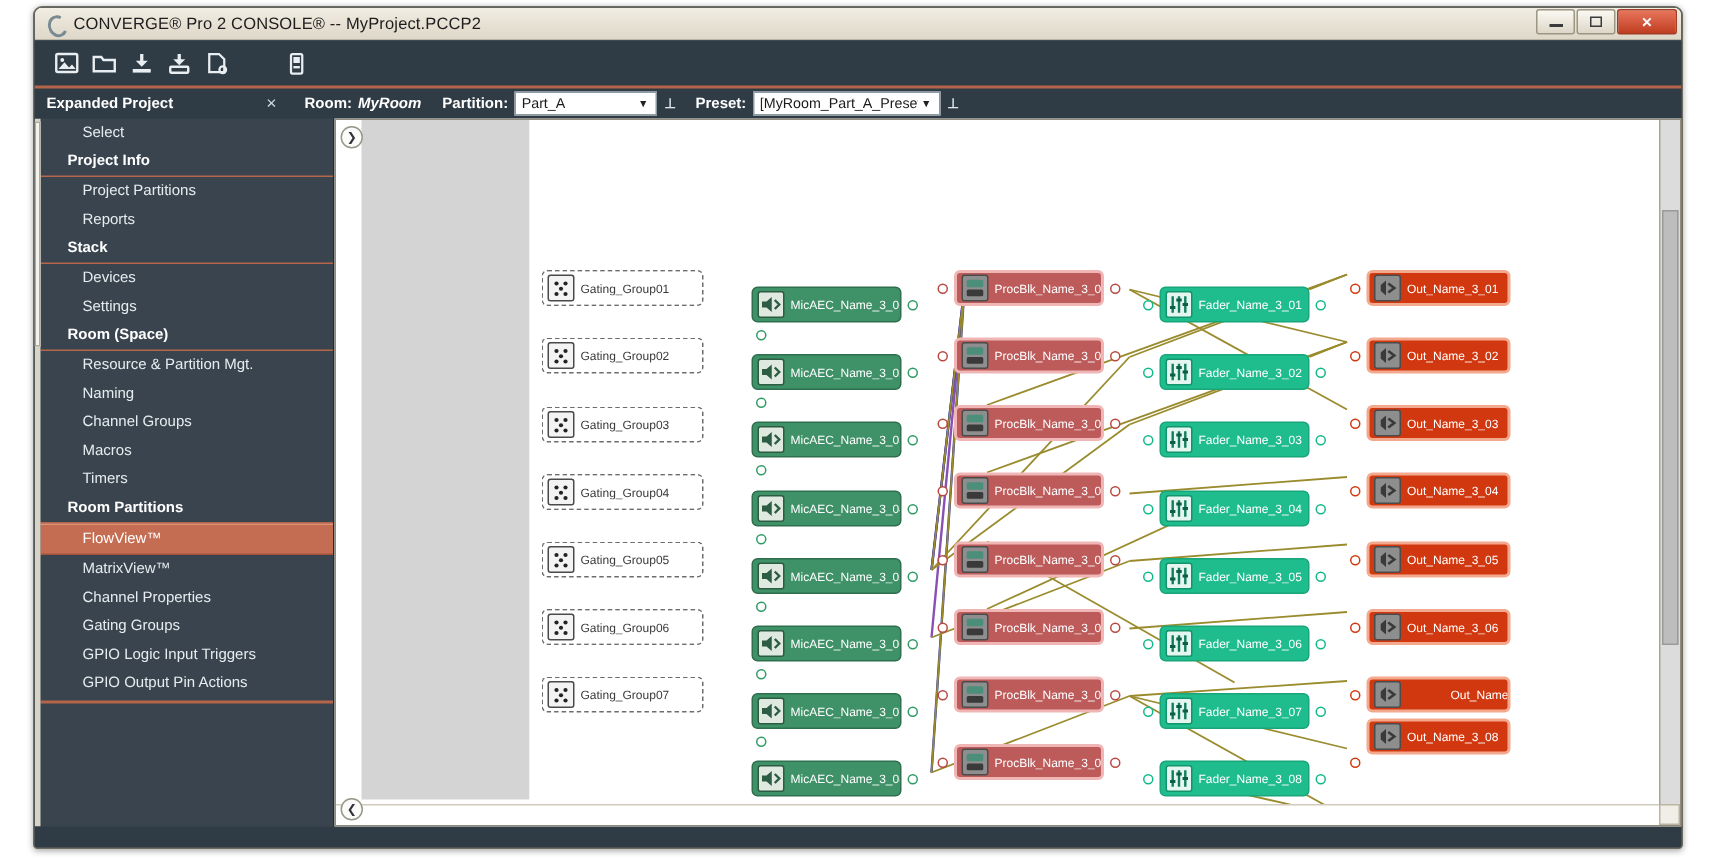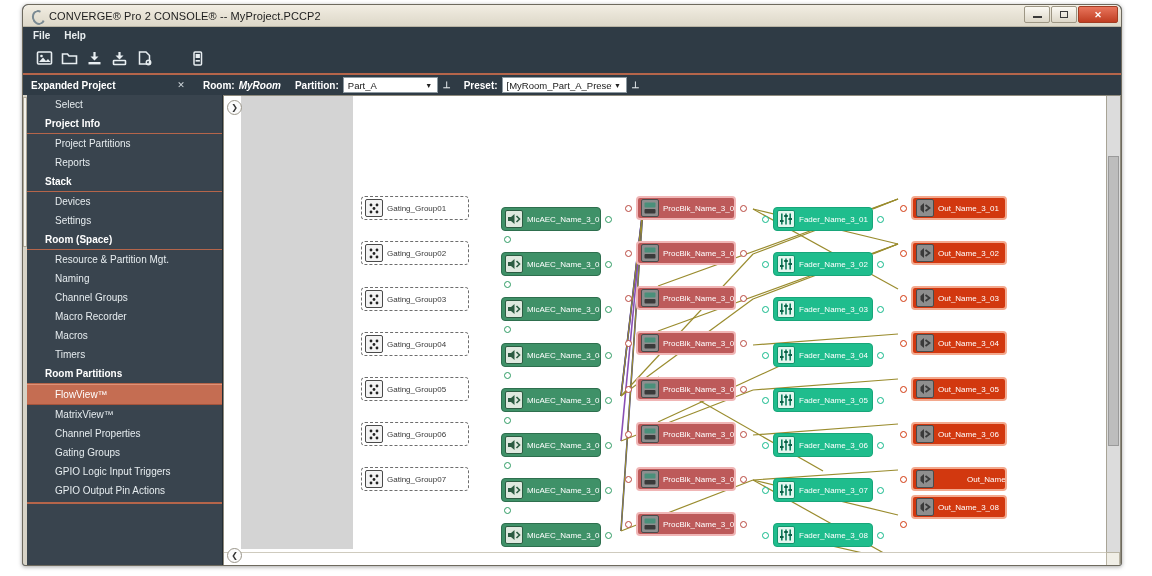--- a/index.html
+++ b/index.html
@@ -322,24 +322,20 @@
       <div class="win-btn">
           <span class="glyph-min"></span>
         </div>
       <div class="win-btn">
           <span class="glyph-max"></span>
         </div>
       <div class="win-btn close">✕</div>
     </div>
   </div>
 
-  <div id="menu-bar">
-    <div class="menu-item">File</div>
-    <div class="menu-item">Help</div>
-  </div>
 
   <div id="toolbar">
     <div class="tool-btn">
       <svg width="17" height="17" viewBox="0 0 17 17">
         <rect x="1.5" y="2" width="14" height="12" rx="1" fill="none" stroke="#e8eef1" stroke-width="1.6"></rect>
         <circle cx="5.5" cy="6" r="1.3" fill="#e8eef1"></circle>
         <path d="M3 12 L7 7.5 L10 11 L12 9 L14.5 12 Z" fill="#e8eef1"></path>
       </svg>
     </div>
     <div class="tool-btn">
@@ -407,21 +403,20 @@
           <div class="nav-group"><span>Project Info</span></div>
           <div class="nav-sub"><span>Project Partitions</span></div>
           <div class="nav-sub"><span>Reports</span></div>
           <div class="nav-group"><span>Stack</span></div>
           <div class="nav-sub"><span>Devices</span></div>
           <div class="nav-sub"><span>Settings</span></div>
           <div class="nav-group"><span>Room (Space)</span></div>
           <div class="nav-sub"><span>Resource &amp; Partition Mgt.</span></div>
           <div class="nav-sub"><span>Naming</span></div>
           <div class="nav-sub"><span>Channel Groups</span></div>
-          <div class="nav-sub"><span>Macro Recorder</span></div>
           <div class="nav-sub"><span>Macros</span></div>
           <div class="nav-sub"><span>Timers</span></div>
           <div class="nav-group"><span>Room Partitions</span></div>
           <div class="nav-sub selected"><span>FlowView™</span></div>
           <div class="nav-sub"><span>MatrixView™</span></div>
           <div class="nav-sub"><span>Channel Properties</span></div>
           <div class="nav-sub"><span>Gating Groups</span></div>
           <div class="nav-sub"><span>GPIO Logic Input Triggers</span></div>
           <div class="nav-sub"><span>GPIO Output Pin Actions</span></div>
         </div>

